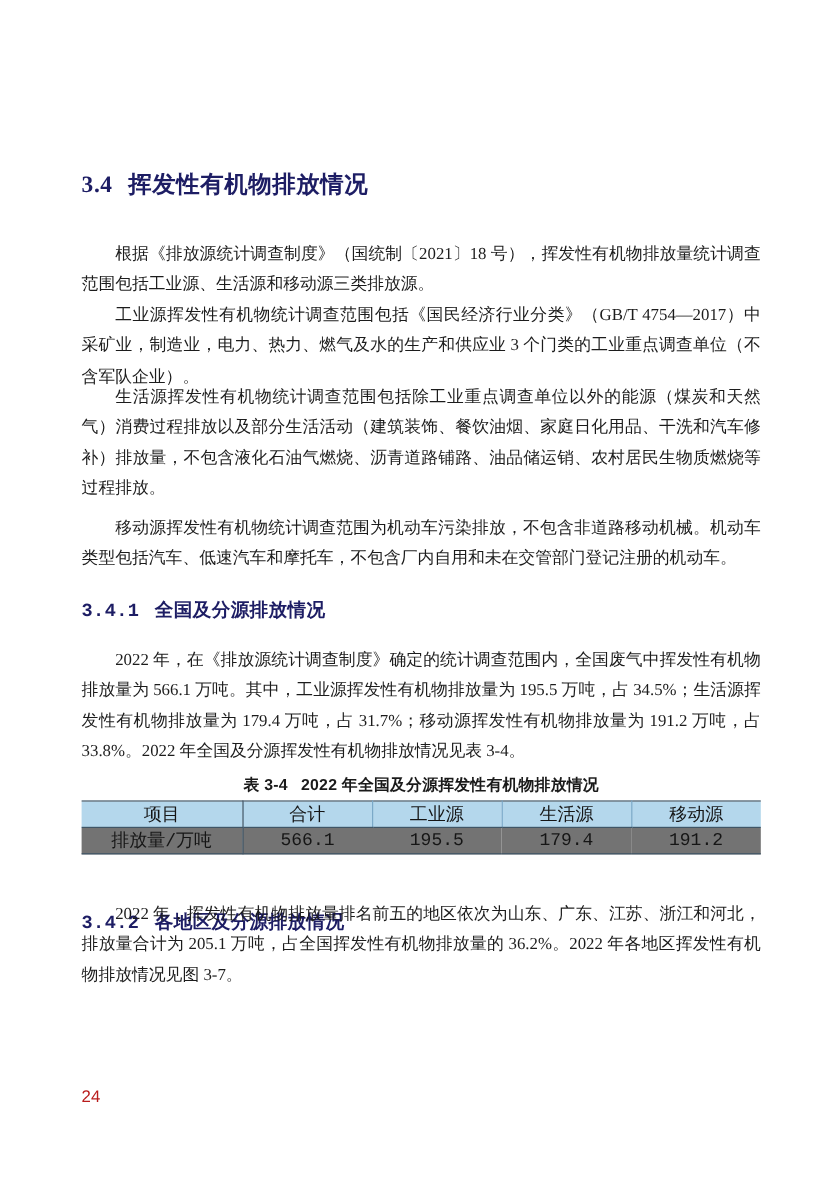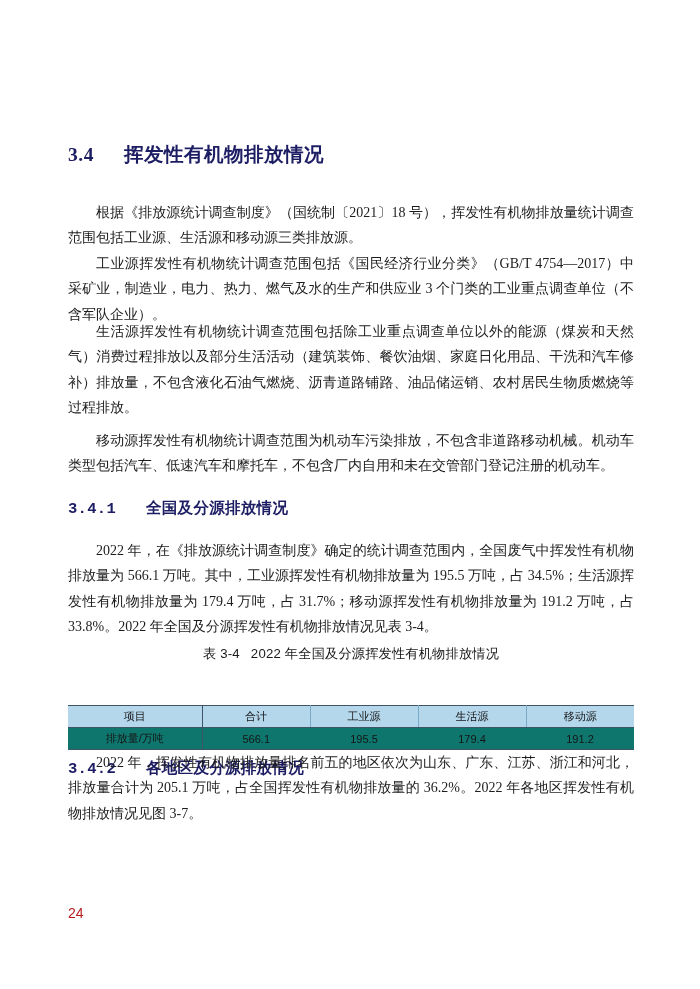--- a/index.html
+++ b/index.html
@@ -42,21 +42,21 @@
   h3.sub-heading {
     font-family: Liberation Mono, monospace;
     font-weight: bold;
     color: #1d1d64;
     font-size: 15.5px;
     letter-spacing: 0.3px;
     margin: 0;
     padding: 0;
     line-height: 1.2;
   }
-  .h-num { margin-right: 30px; text-align: right; }
+  .h-num { margin-right: 13px; text-align: right; }
 
   
   p.body-par {
     margin: 0;
     font-size: 14px;
     line-height: 25.3px;
     text-align: justify;
     text-justify: inter-ideograph;
     text-indent: 2em;
     color: #1c1c1c;
@@ -65,51 +65,50 @@
   
   .blk { position: absolute; width: 566px; left: 0; }
 
   
   .tbl-caption {
     position: absolute;
     left: 0;
     width: 566px;
     text-align: center;
     font-family: "Liberation Sans", "DejaVu Sans", sans-serif;
-    font-weight: normal;
+    font-weight: bold;
     font-size: 13.2px;
     color: #1a1a1a;
     letter-spacing: 0.2px;
   }
   table.data-table {
     position: absolute;
     left: 0;
     width: 566px;
     border-collapse: collapse;
-    font-size: 11px;
-    font-family: Liberation Sans, sans-serif;
+    font-size: 15px;
+    font-family: Liberation Mono, monospace;
     color: #151515;
     table-layout: fixed;
-    margin-top: 38px;
   }
   table.data-table td, table.data-table th {
     padding: 0;
     height: 21px;
     font-weight: normal;
   }
   table.data-table thead th {
     background: #b4d7ec;
     text-align: center;
     border-top: 1.6px solid #3f5566;
     border-bottom: 1.6px solid #3f5566;
     border-right: 1px solid #7ba9c8;
   }
   table.data-table thead th:last-child { border-right: none; }
   table.data-table tbody td {
-    background: #0f766e;
+    background: #737373;
     border-bottom: 1px solid #89b3cd;
   }
   table.data-table tbody tr:last-child td {
     border-bottom: 1.6px solid #3f5566;
   }
   td.row-label, th.row-label {
     text-align: center;
     border-right: 1px solid #3f5566 !important;
   }
   td.num {

